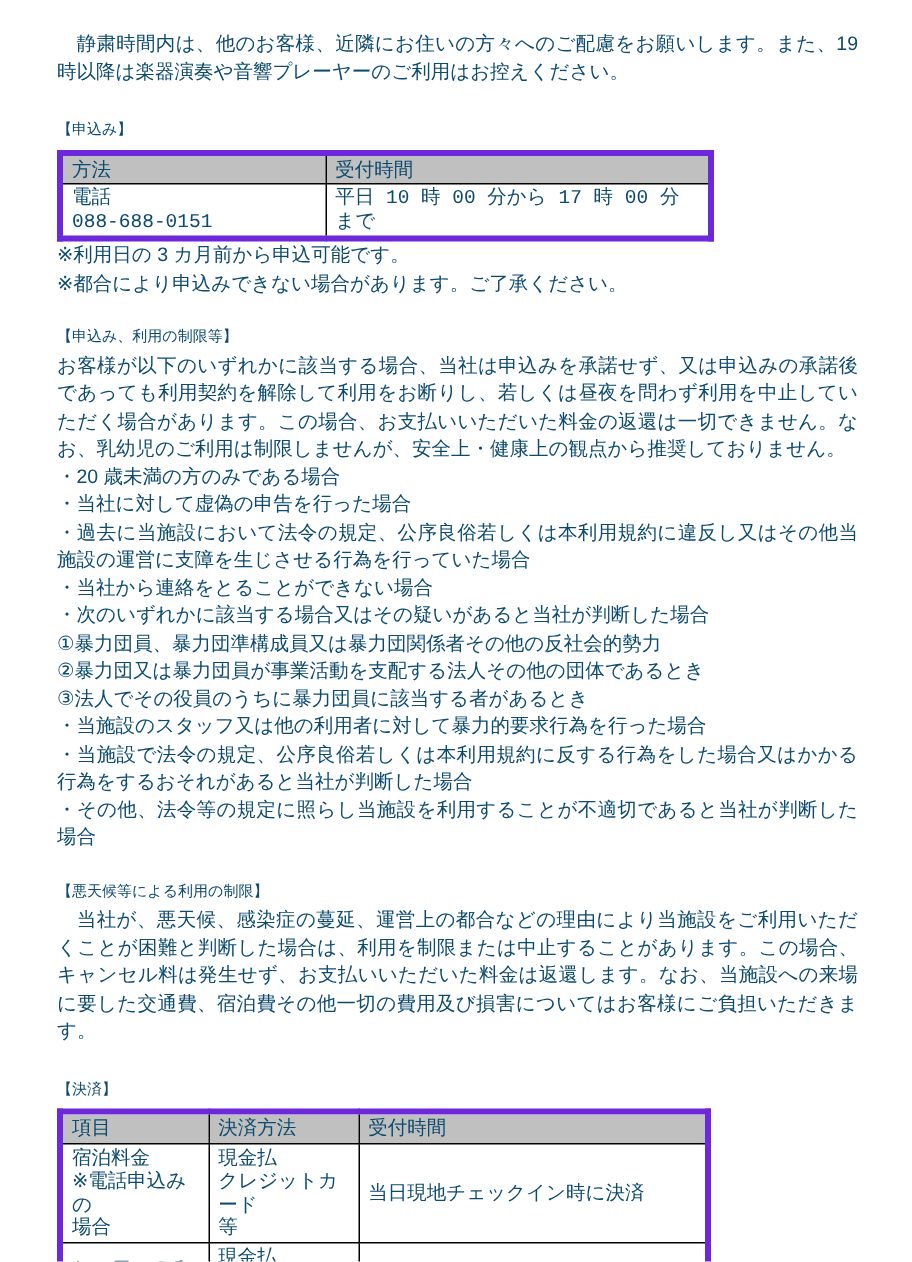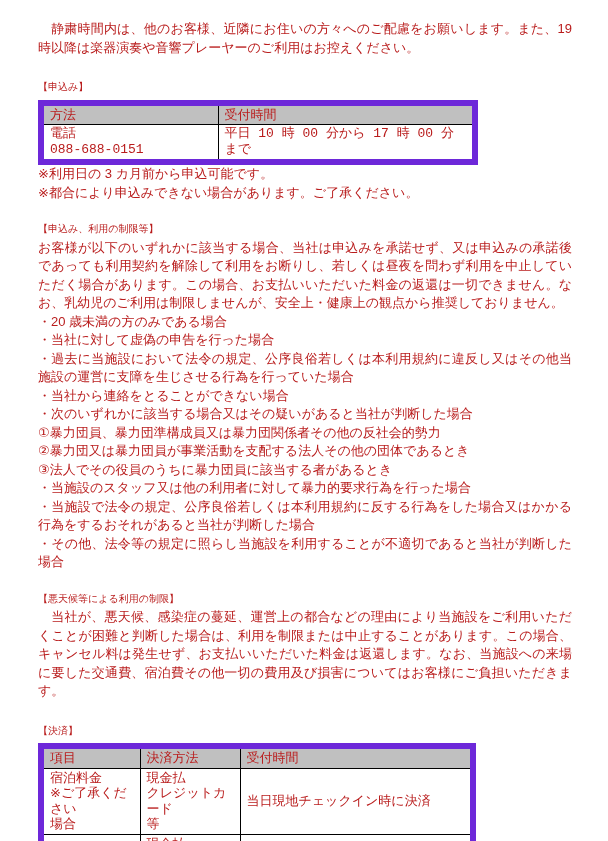--- a/index.html
+++ b/index.html
@@ -13,21 +13,21 @@
     overflow: hidden;
   }
   .page {
     box-sizing: border-box;
     width: 608px;
     height: 841px;
     padding: 20px 36px 0 38px;
     font-family: "Liberation Sans", "DejaVu Sans", sans-serif;
     font-size: 13px;
     line-height: 18.5px;
-    color: #b91c1c;
+    color: #0c4a6e;
     text-align: justify;
   }
   .para {
     margin: 0;
     white-space: pre-line;
   }
   .heading {
     margin: 0;
     font-size: 10px;
     font-weight: normal;
@@ -35,21 +35,21 @@
     text-align: left;
   }
   .mt-block { margin-top: 21px; }
   .mt-line  { margin-top: 18px; }
   .note { margin: 0; text-align: left; }
   .list { margin: 0; }
   .list-item { margin: 0; }
 
   table.tbl {
     border-collapse: collapse;
-    border: 6px solid #6d28d9;
+    border: 4px solid #6d28d9;
     margin-top: 3px;
     table-layout: fixed;
   }
   table.tbl th, table.tbl td {
     border: 1px solid #000;
     font-weight: normal;
     text-align: left;
     font-size: 13px;
     line-height: 15.5px;
     padding: 1px 6px 2px 6px;
@@ -132,21 +132,21 @@
     <thead>
       <tr>
         <th>項目</th>
         <th>決済方法</th>
         <th>受付時間</th>
       </tr>
     </thead>
     <tbody>
       <tr>
         <td>宿泊料金
-※ご了承ください
+※電話申込みの
 場合</td>
         <td>現金払
 クレジットカード
 等</td>
         <td>当日現地チェックイン時に決済</td>
       </tr>
       <tr>
         <td>シャワーのみの
 利用料</td>
         <td>現金払

